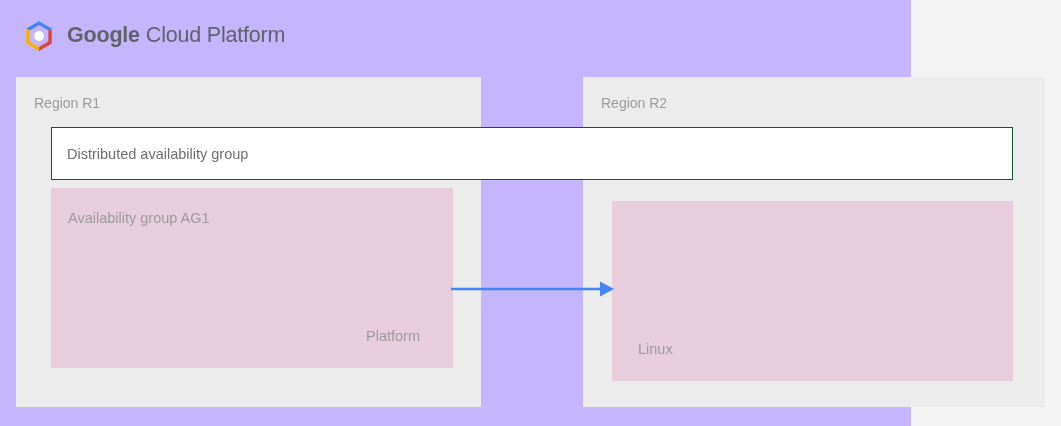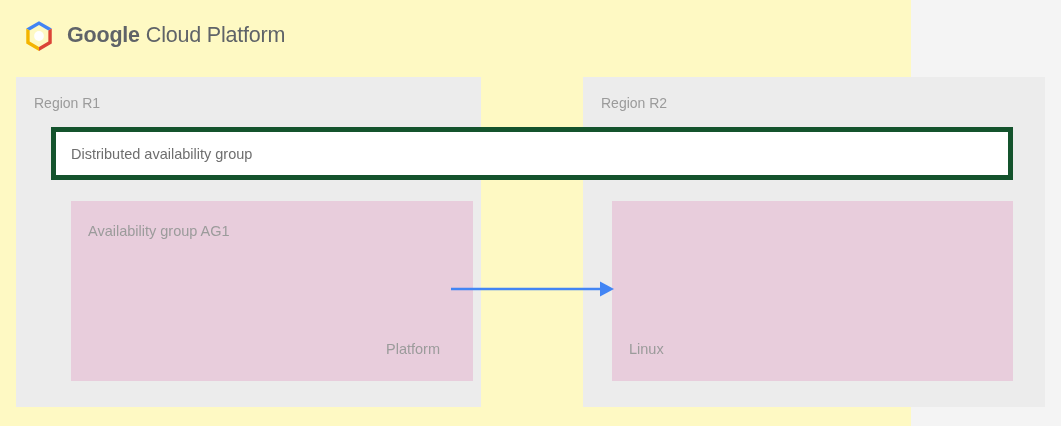--- a/index.html
+++ b/index.html
@@ -11,21 +11,21 @@
     height: 426px;
     background: #f4f4f4;
     font-family: "Liberation Sans", sans-serif;
     overflow: hidden;
   }
 
   .page {
     position: relative;
     width: 911px;
     height: 426px;
-    background: #fef9c3;
+    background: #c4b5fd;
   }
 
   
   .header {
     position: absolute;
     left: 0;
     top: 0;
     width: 1061px;
     height: 72px;
     display: flex;
@@ -86,43 +86,42 @@
   }
 
   
   .dag-band {
     position: absolute;
     left: 51px;
     top: 127px;
     width: 962px;
     height: 53px;
     background: #ffffff;
-    border: 5px solid #14532d;
+    border: 1px solid #14532d;
     box-sizing: border-box;
     display: flex;
     align-items: center;
   }
   .dag-label {
     margin-left: 15px;
     font-size: 14.5px;
     color: #6e6e6e;
     white-space: nowrap;
   }
 
   
   .ag-box {
     position: absolute;
     background: #e8cddc;
   }
   #ag-box-1 {
     left: 51px;
-    top: 201px;
+    top: 188px;
     width: 402px;
     height: 180px;
-    margin-left: 20px;
   }
   #ag-box-2 {
     left: 612px;
     top: 201px;
     width: 401px;
     height: 180px;
   }
   .ag-title {
     position: absolute;
     left: 17px;
@@ -135,21 +134,21 @@
     position: absolute;
     font-size: 14.5px;
     color: #9b9b9b;
     white-space: nowrap;
   }
   #ag-os-1 {
     right: 33px;
     bottom: 24px;
   }
   #ag-os-2 {
-    left: 17px;
+    left: 26px;
     bottom: 24px;
   }
 
   
   .connector {
     position: absolute;
     left: 451px;
     top: 277px;
     width: 165px;
     height: 24px;

